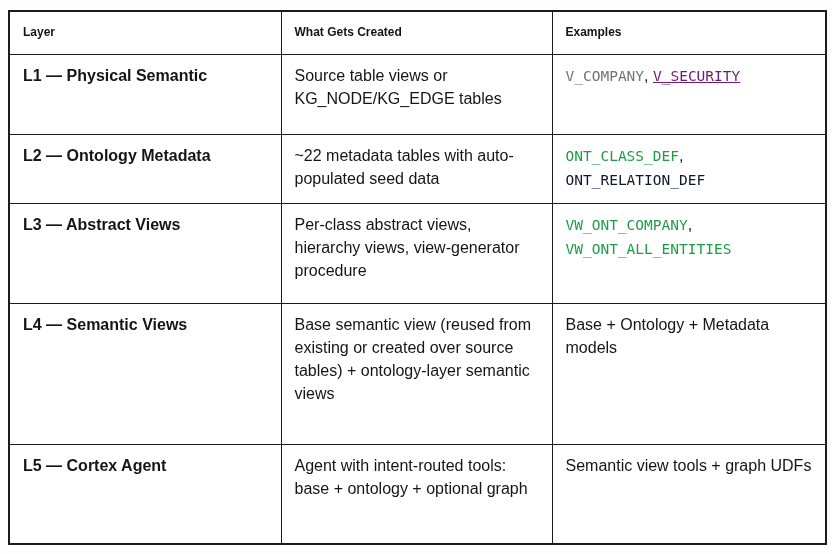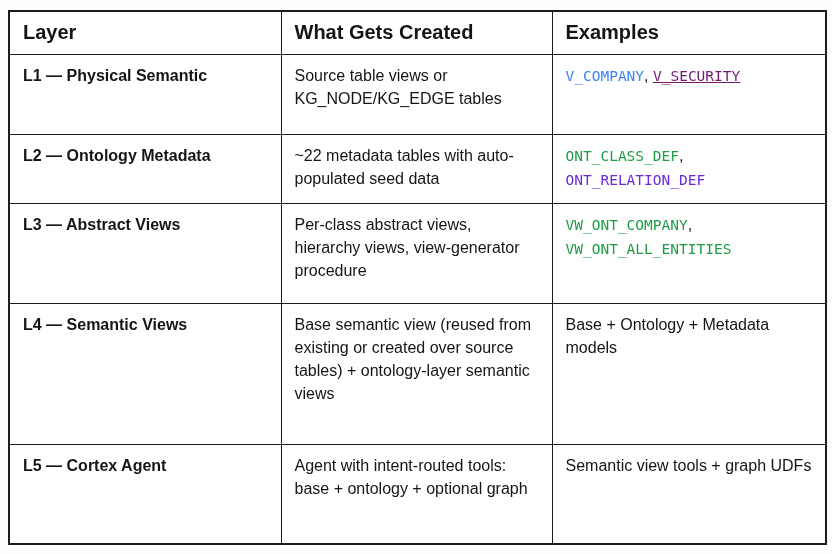--- a/index.html
+++ b/index.html
@@ -30,21 +30,21 @@
   th, td {
     border: 1.7px solid #1c1c1c;
     vertical-align: top;
     text-align: left;
     padding: 9px 13px;
     font-size: 16px;
     line-height: 23px;
     word-wrap: break-word;
   }
   thead tr { height: 43px; }
-  th { font-weight: bold; font-size: 20px; }
+  th { font-weight: bold; font-size: 12px; }
   td.layer-cell { font-weight: bold; }
   tbody tr:nth-child(1) { height: 80px; }
   tbody tr:nth-child(2) { height: 69px; padding-left: 32px; }
   tbody tr:nth-child(3) { height: 100px; margin-left: 20px; }
   tbody tr:nth-child(4) { height: 141px; }
   tbody tr:nth-child(5) { height: 100px; }
   .code {
     font-family: "DejaVu Sans Mono", "Liberation Mono", monospace;
     font-size: 14.5px;
     letter-spacing: 0px;
@@ -67,26 +67,26 @@
       <tr>
         <th>Layer</th>
         <th>What Gets Created</th>
         <th>Examples</th>
       </tr>
     </thead>
     <tbody>
         <tr>
           <td class="layer-cell">L1 — Physical Semantic</td>
           <td class="created-cell">Source table views or KG_NODE/KG_EDGE tables</td>
-          <td class="examples-cell"><span class="code" style="color: #3b82f6;">V_COMPANY</span><span class="sep">, </span><span class="code" style="color: #701a75; text-decoration: underline;">V_SECURITY</span></td>
+          <td class="examples-cell"><span class="code" style="color: #737373;">V_COMPANY</span><span class="sep">, </span><span class="code" style="color: #701a75; text-decoration: underline;">V_SECURITY</span></td>
         </tr>
         <tr>
           <td class="layer-cell">L2 — Ontology Metadata</td>
           <td class="created-cell">~22 metadata tables with auto-populated seed data</td>
-          <td class="examples-cell"><span class="code" style="color: rgb(30, 156, 71);">ONT_CLASS_DEF</span><span class="sep">, </span><span class="code" style="color: #6d28d9;">ONT_RELATION_DEF</span></td>
+          <td class="examples-cell"><span class="code" style="color: rgb(30, 156, 71);">ONT_CLASS_DEF</span><span class="sep">, </span><span class="code" style="color: #0f172a;">ONT_RELATION_DEF</span></td>
         </tr>
         <tr>
           <td class="layer-cell">L3 — Abstract Views</td>
           <td class="created-cell">Per-class abstract views, hierarchy views, view-generator procedure</td>
           <td class="examples-cell"><span class="code" style="color: rgb(30, 156, 71);">VW_ONT_COMPANY</span><span class="sep">, </span><span class="code" style="color: rgb(30, 156, 71);">VW_ONT_ALL_ENTITIES</span></td>
         </tr>
         <tr>
           <td class="layer-cell">L4 — Semantic Views</td>
           <td class="created-cell">Base semantic view (reused from existing or created over source tables) + ontology-layer semantic views</td>
           <td class="examples-cell"><span class="sep">Base + Ontology + Metadata models</span></td>

